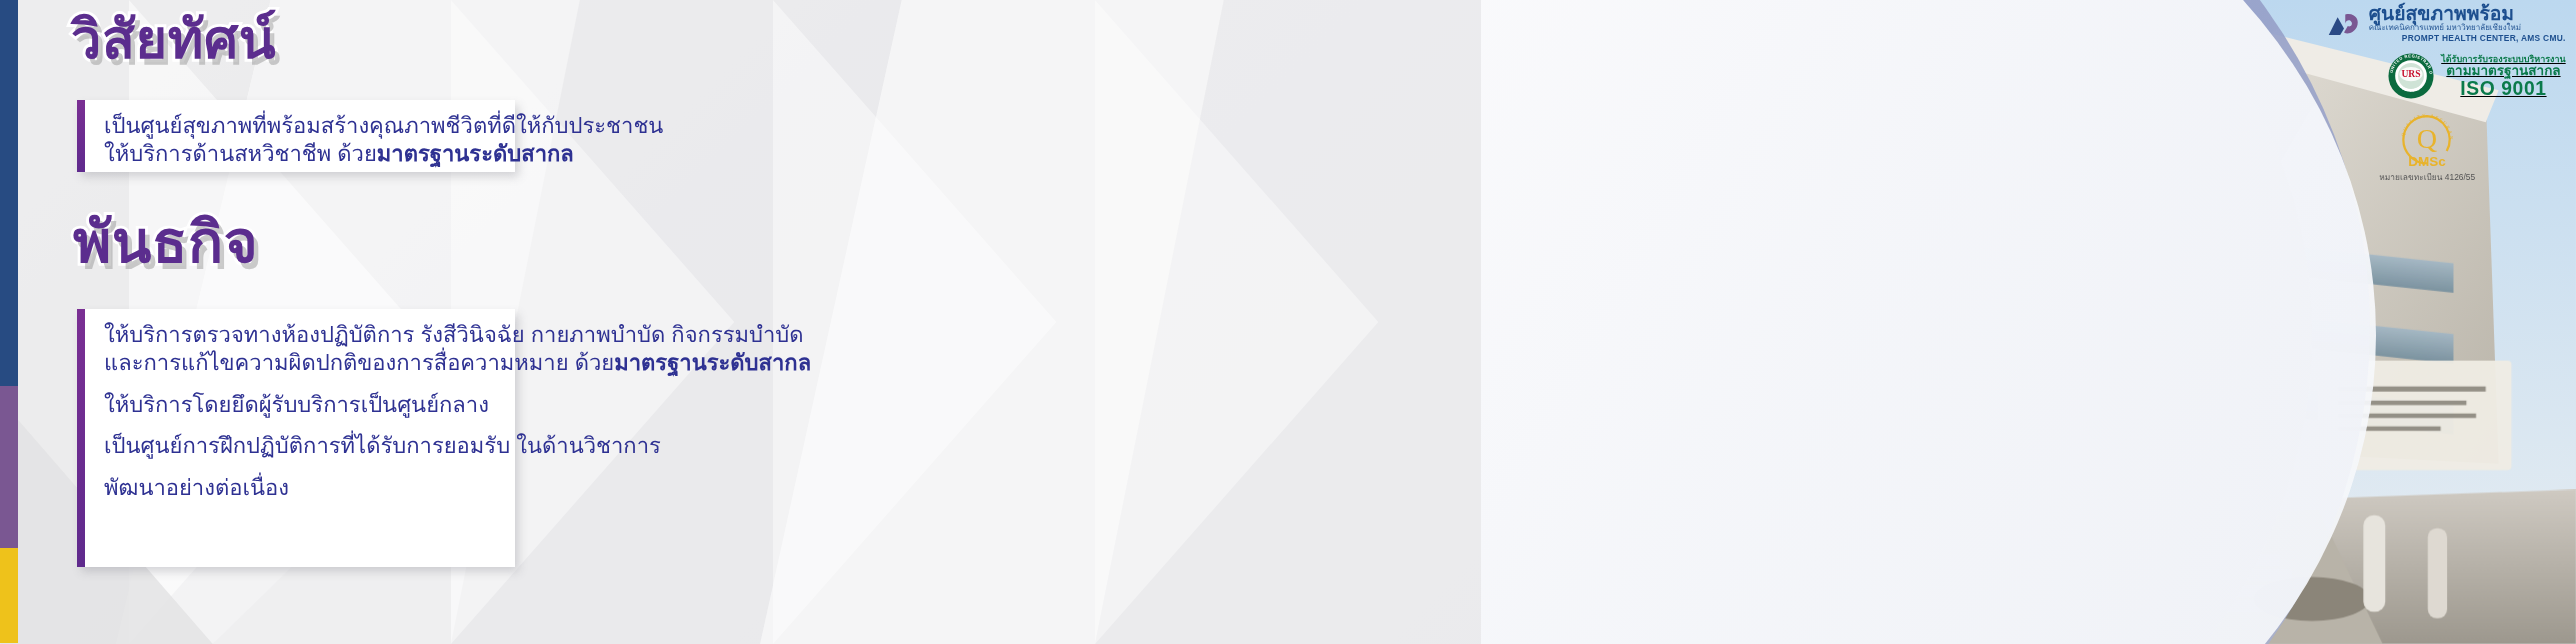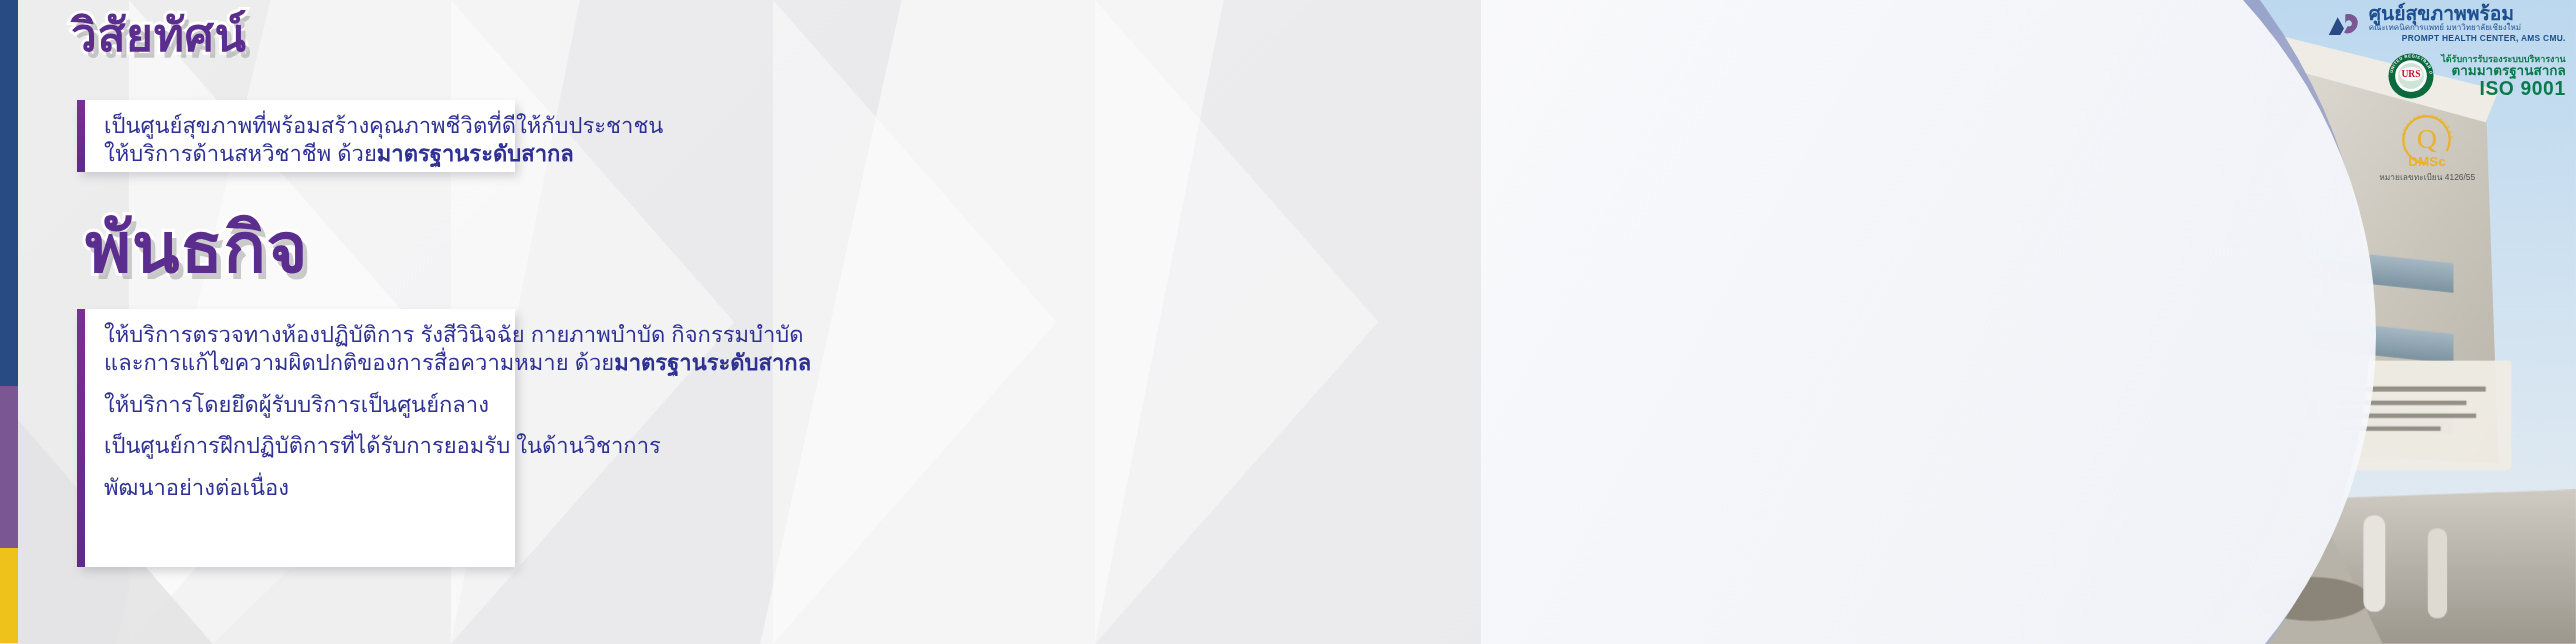--- a/index.html
+++ b/index.html
@@ -39,22 +39,22 @@
   .swoosh-white{position:absolute;left:-277px;top:-193px;width:1172px;height:1056px;
     border-radius:50%;
     background:linear-gradient(120deg,rgba(255,255,255,.97),rgba(244,246,250,.92));
     z-index:6;}
 
   
   .heading{position:absolute;z-index:30;font-weight:bold;line-height:1;
     color:#5b2d8e;white-space:nowrap;
     -webkit-text-stroke:5.8px #ffffff;paint-order:stroke fill;
     text-shadow:4.5px 5.8px 0 rgba(160,160,160,.55);}
-  #vision-heading{left:71px;top:11.6px;font-size:46px;letter-spacing:0.6px;}
-  #mission-heading{left:85px;top:213px;font-size:70px;letter-spacing:0.6px;}
+  #vision-heading{left:71px;top:11.6px;font-size:54px;letter-spacing:0.6px;}
+  #mission-heading{left:73px;top:213px;font-size:58px;letter-spacing:0.6px;}
 
   
   .card{position:absolute;z-index:25;background:#ffffff;
     box-shadow:3.9px 5.2px 9px rgba(120,120,130,.30);}
   .card .accent{position:absolute;left:0;top:0;width:8.4px;height:100%;
     background:linear-gradient(180deg,#7a2f93,#5f2a8d);}
   .card .body{padding:11.6px 26px 11.6px 27px;}
 
   #vision-card{left:77px;top:100px;width:438px;height:72px;}
   #mission-card{left:77px;top:309px;width:438px;height:258px;}
@@ -68,21 +68,21 @@
   .logo-stack{position:absolute;right:10.3px;top:3.9px;z-index:60;width:277px;text-align:right;}
   .brand-row{display:flex;align-items:center;justify-content:flex-end;gap:6.4px;}
   .brand-mark{width:36px;height:33px;flex:none;}
   .brand-text{text-align:left;}
   .brand-th{color:#1d4f8f;font-size:19.3px;font-weight:bold;line-height:1.0;white-space:nowrap;}
   .brand-sub-th{color:#1d4f8f;font-size:8px;font-weight:normal;line-height:1.25;white-space:nowrap;}
   .brand-sub-en{color:#1d4f8f;font-size:8.4px;font-weight:bold;line-height:1.2;letter-spacing:0.3px;white-space:nowrap;padding-left:33px;}
 
   .iso-row{display:flex;align-items:center;justify-content:flex-end;gap:6.4px;margin-top:9px;}
   .urs-seal{width:48px;height:48px;flex:none;}
-  .iso-text{text-align:right;}
+  .iso-text{text-align:center;text-decoration:underline;}
   .iso-l1{color:#0b7a4b;font-size:9px;font-weight:bold;line-height:1.15;white-space:nowrap;}
   .iso-l2{color:#0b7a4b;font-size:13.5px;font-weight:bold;line-height:1.1;white-space:nowrap;}
   .iso-l3{color:#0b7a4b;font-size:19.3px;font-weight:bold;line-height:1.05;letter-spacing:0.6px;white-space:nowrap;}
 
   .q-block{margin-top:6.4px;display:flex;flex-direction:column;align-items:center;width:100%;}
   .q-seal{width:62px;height:62px;}
   .reg-no{color:#555;font-size:8.4px;margin-top:1.3px;white-space:nowrap;}
 </style>
 </head>
 <body>

